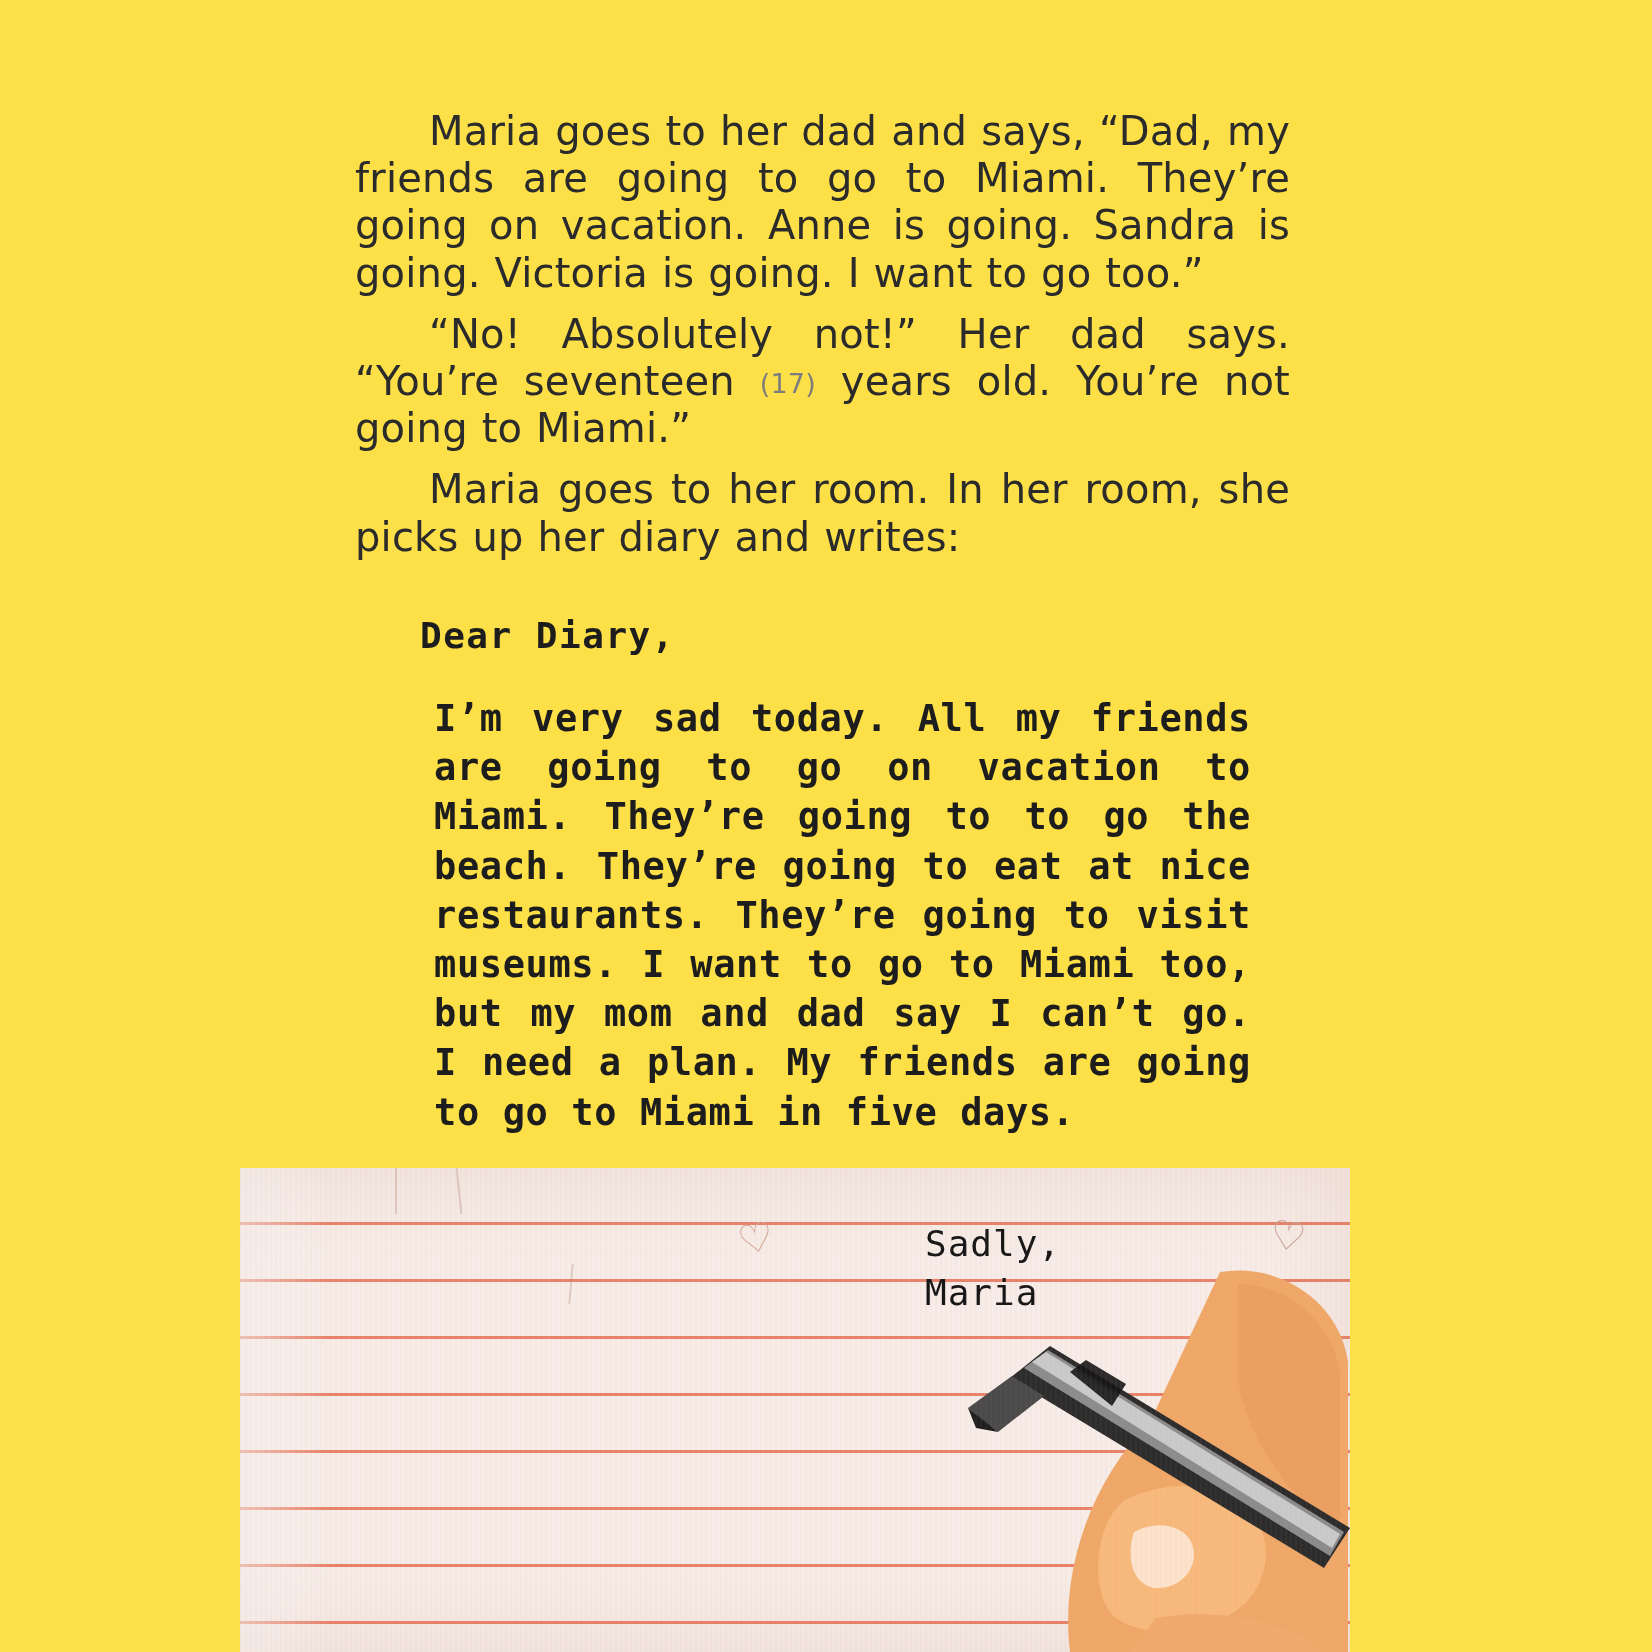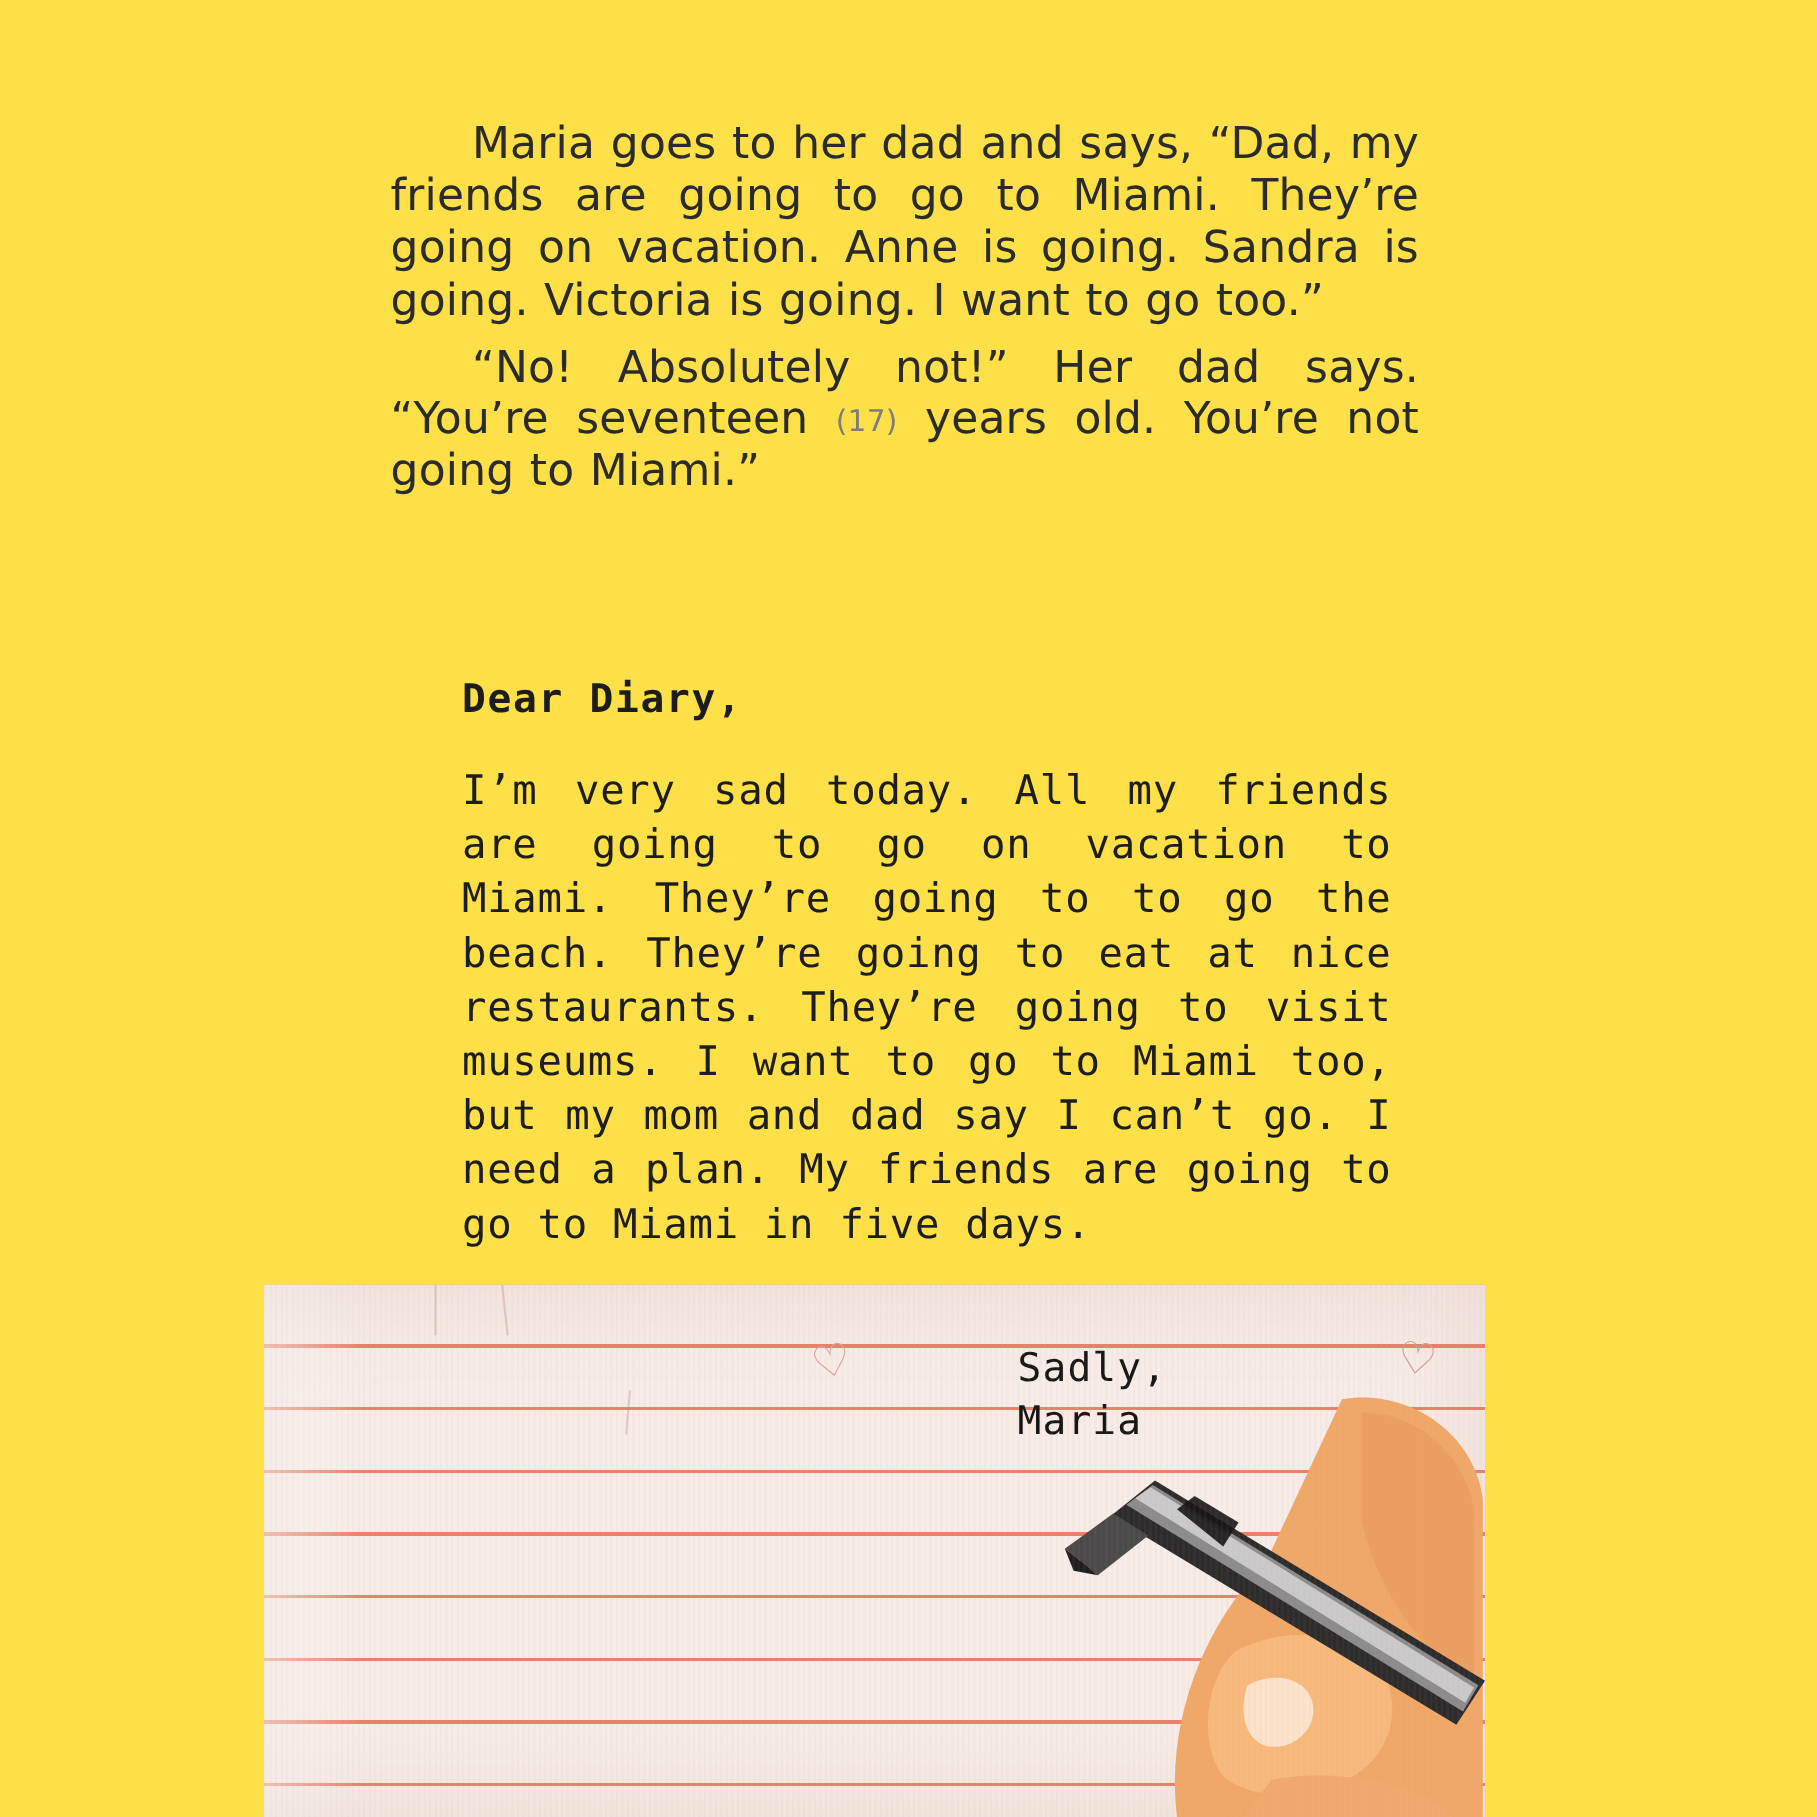--- a/index.html
+++ b/index.html
@@ -59,23 +59,23 @@
   .diary-salutation {
     font-size: 36px;
     letter-spacing: 1.5px;
     margin: 0 0 38px 0;
     font-weight: 700;
   }
   .diary-body {
     font-size: 37px;
     line-height: 1.33;
     text-align: justify;
-    margin: 0;
+    margin: 14px;
     letter-spacing: 0.6px;
-    font-weight: 400;
+    font-weight: 700;
   }
 
   
   .notebook {
     position: absolute;
     left: 240px;
     top: 1168px;
     width: 1110px;
     height: 484px;
     background:
@@ -145,20 +145,21 @@
 </head>
 <body>
 
 <div id="page">
 
   <div class="prose">
     <p class="para">Maria goes to her dad and says, “Dad, my friends are going to go to Miami. They’re going on vacation. Anne is going. Sandra is going. Victoria is going. I want to go too.”</p>
 
     <p class="para"><span>“No! Absolutely not!” Her dad says. “You’re seventeen </span><span class="num-gloss">(17)</span><span> years old. You’re not going to Miami.”</span></p>
 
+    <p class="para">Maria goes to her room. In her room, she picks up her diary and writes:</p>
   </div>
 
   <div class="diary">
     <p class="diary-salutation">Dear Diary,</p>
     <p class="diary-body">I’m very sad today. All my friends are going to go on vacation to Miami. They’re going to to go the beach. They’re going to eat at nice restaurants. They’re going to visit museums. I want to go to Miami too, but my mom and dad say I can’t go. I need a plan. My friends are going to go to Miami in five days.</p>
   </div>
 
   <div class="notebook">
 
     <div class="nb-fold f1"></div>

